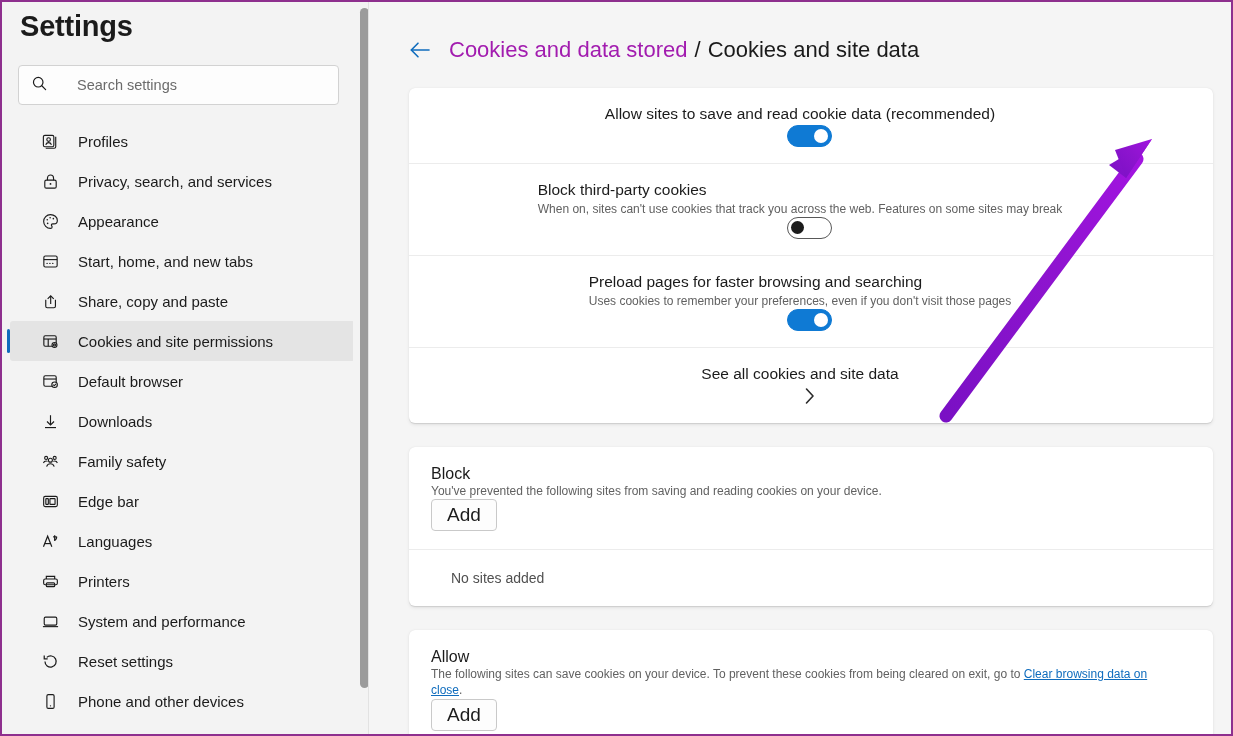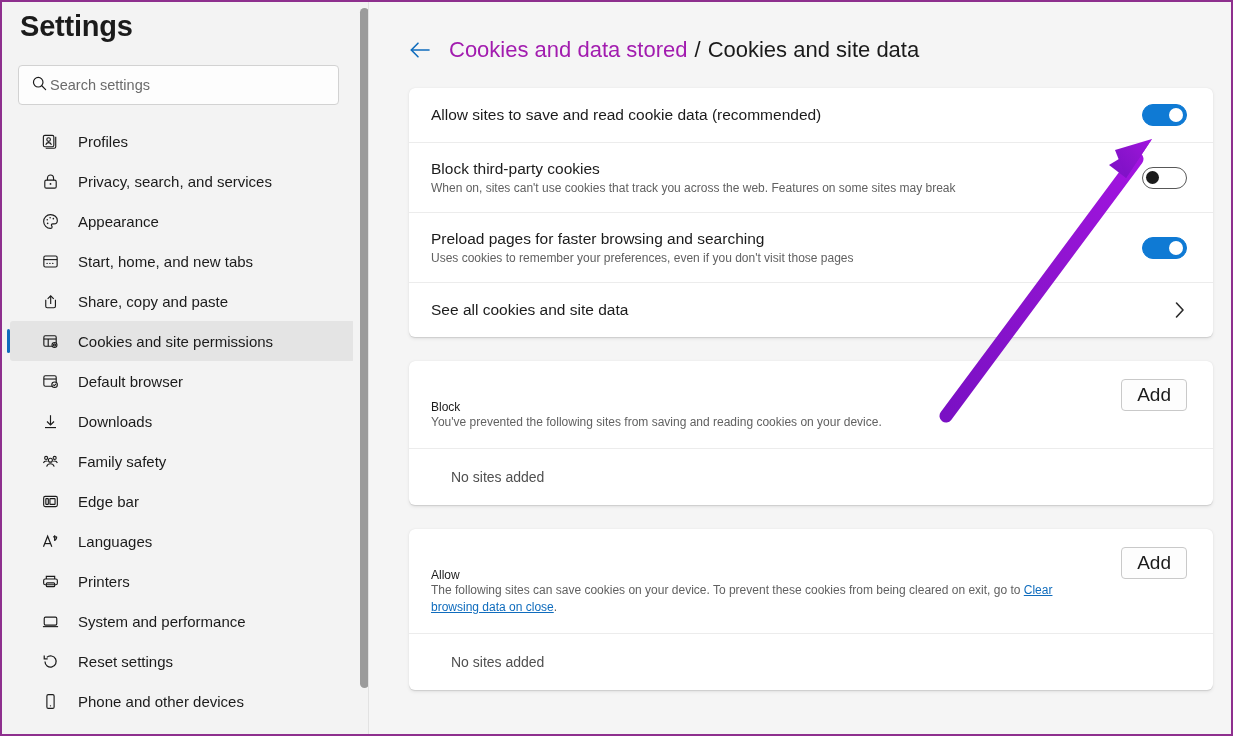--- a/index.html
+++ b/index.html
@@ -45,21 +45,21 @@
     padding: 0 12px;
   }
   #search-wrap svg { flex: 0 0 auto; }
   #search-input {
     border: none;
     outline: none;
     background: transparent;
     font-family: "Liberation Sans", sans-serif;
     font-size: 14.5px;
     color: #1b1b1b;
-    margin-left: 2px;
+    margin-left: 29px;
     width: 100%;
   }
   #search-input::placeholder { color: #6b6b6b; }
 
   #navlist { margin-top: 4px; }
   .nav-item {
     position: relative;
     height: 40px;
     display: flex;
     align-items: center;
@@ -159,20 +159,21 @@
     margin: 0 4px 24px 4px;
     box-shadow: 0 0.3px 0.9px rgba(0,0,0,0.10), 0 1.6px 3.6px rgba(0,0,0,0.08);
     overflow: hidden;
   }
   .row {
     display: flex;
     align-items: center;
     justify-content: flex-start;
     padding: 16px 26px 16px 22px;
     border-bottom: 1px solid #ececec;
+    flex-direction: column;
   }
   .row:last-child { border-bottom: none; }
   .row-texts { flex: 1 1 auto; padding-right: 18px; }
   .row-title {
     font-size: 15.5px;
     color: #1b1b1b;
     line-height: 1.35;
   }
   .row-desc {
     font-size: 12px;
@@ -214,21 +215,21 @@
     padding: 0 15px;
     background: #fdfdfd;
     border: 1px solid #c9c9c9;
     border-radius: 4px;
     font-family: "Liberation Sans", sans-serif;
     font-size: 19px;
     color: #1b1b1b;
     cursor: pointer;
   }
   .row-head { align-items: flex-start; padding-top: 18px; padding-bottom: 18px; }
-  .sec-title { font-size: 12px; color: #1b1b1b; margin-top: 21px; }
+  .sec-title { font-size: 16px; color: #1b1b1b; }
   .empty-row {
     padding: 20px 26px 20px 42px;
     font-size: 14px;
     color: #505050;
   }
   .inline-link {
     color: #0f6cbd;
     text-decoration: underline;
     cursor: pointer;
   }

